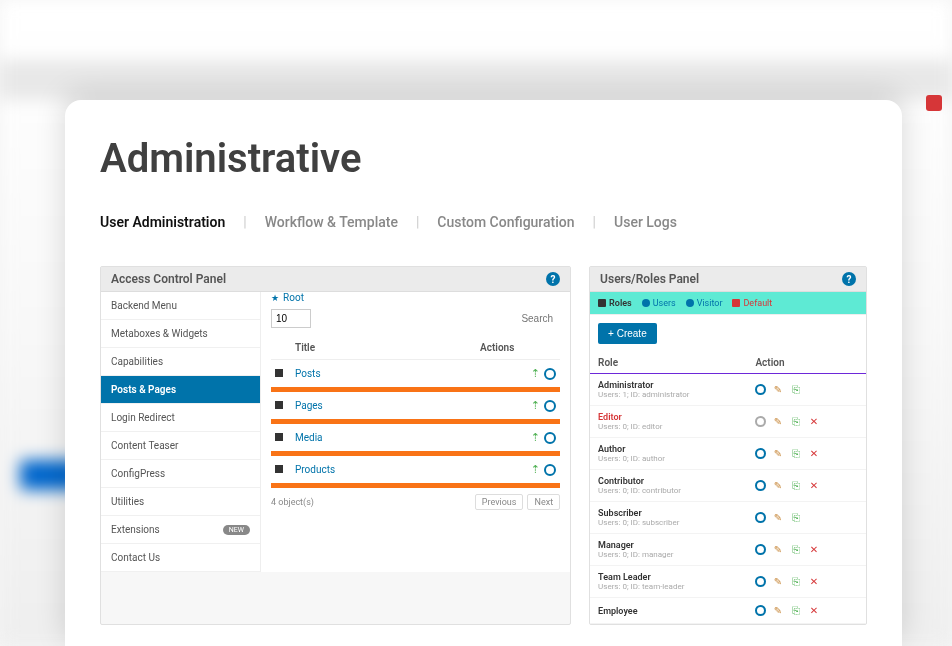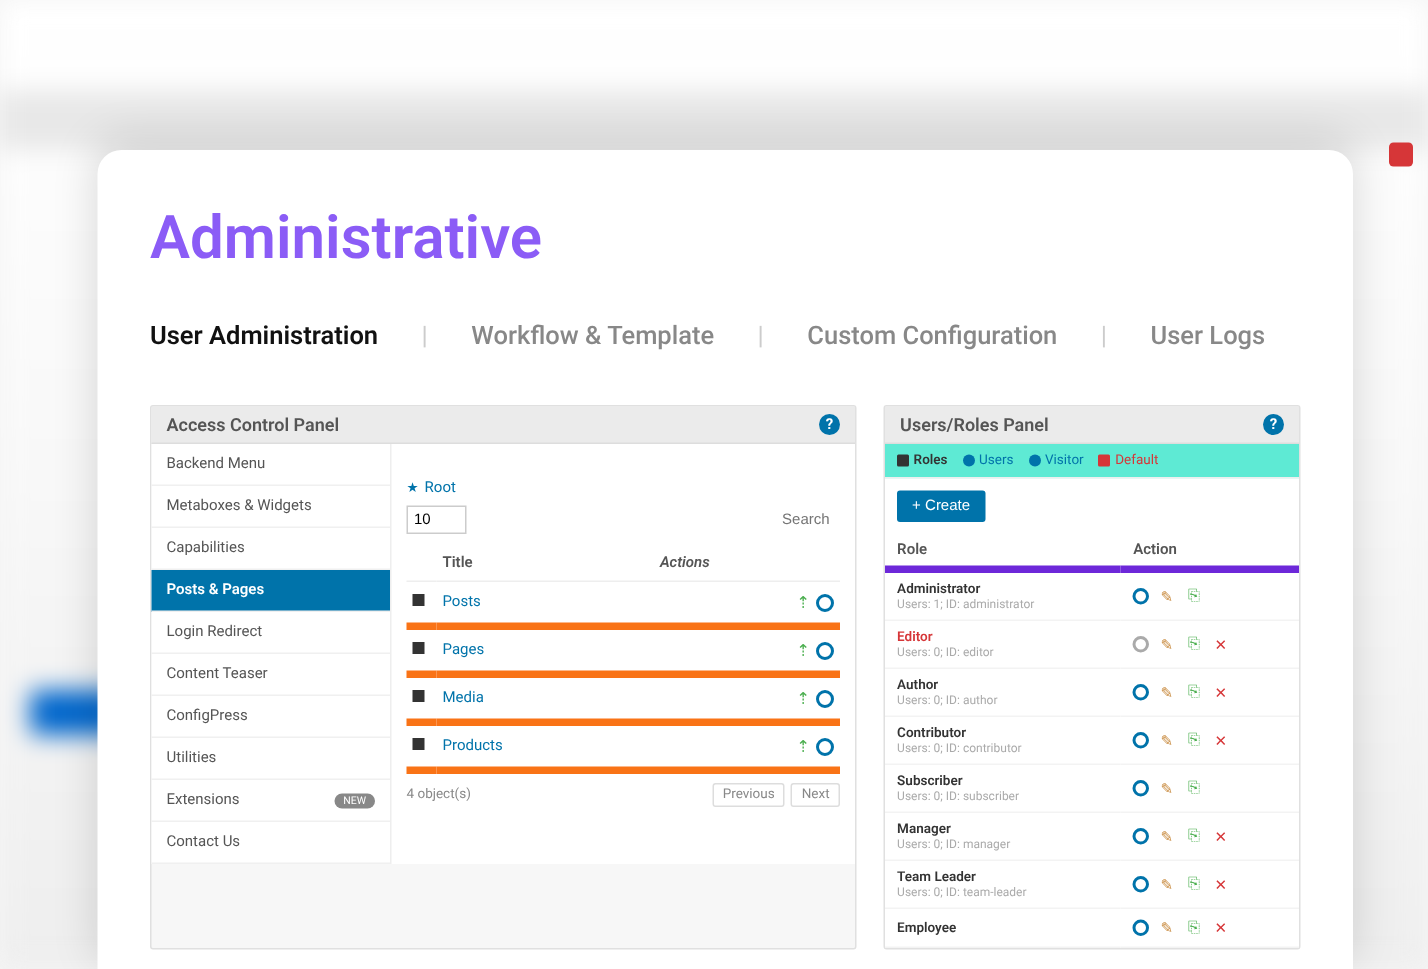--- a/index.html
+++ b/index.html
@@ -44,29 +44,29 @@
   bottom: 0;
   background: #fff;
   border-radius: 16px 16px 0 0;
   box-shadow: 0 -6px 30px rgba(0,0,0,0.15);
   padding: 35px 35px 0 35px;
   filter: none;
 }
 .page-title {
   font-size: 40px;
   font-weight: 600;
-  color: #8b5cf6;
+  color: #404040;
   margin-bottom: 32px;
 }
 .tabs {
   display: flex;
   align-items: center;
-  gap: 15px;
+  gap: 4px;
   margin-bottom: 24px;
-  font-size: 17px;
+  font-size: 14px;
 }
 .tab {
   font-weight: 500;
   color: #888;
   cursor: pointer;
 }
 .tab.active { color: #111; font-weight: 600; }
 .tab-sep { color: #ccc; margin: 0 14px; }
 
 .panels {
@@ -124,21 +124,21 @@
 }
 .sidebar-badge {
   background: #888;
   color: #fff;
   border-radius: 8px;
   font-size: 7px;
   padding: 1px 6px;
 }
 .main {
   flex: 1;
-  padding: 24px 10px;
+  padding: 0 10px;
 }
 .crumb {
   font-size: 10px;
   color: #0073aa;
   margin-bottom: 6px;
 }
 .crumb::before { content: "★"; margin-right: 4px; font-size: 9px; }
 .controls {
   display: flex;
   justify-content: space-between;
@@ -148,21 +148,21 @@
   font-size: 10px; padding: 2px 4px; border: 1px solid #ccc; width: 40px; background: #fff;
 }
 .search {
   font-size: 10px; padding: 3px 6px; border: 1px solid transparent; width: 80px; text-align: right; color: #aaa;
 }
 .table { width: 100%; border-collapse: collapse; }
 .table th {
   text-align: left; font-size: 10px; color: #555; font-weight: 600;
   padding: 6px 4px; border-bottom: 1px solid #eee;
 }
-.table th:last-child { text-align: left; font-style: italic; }
+.table th:last-child { text-align: center; }
 .table td {
   font-size: 10px; padding: 7px 4px; border-bottom: 5px solid #f97316;
 }
 .td-chk { width: 20px; }
 .td-title a { color: #0073aa; text-decoration: none; }
 .td-actions { text-align: right; }
 .act-combine { display: inline-flex; gap: 4px; align-items: center; justify-content: flex-end;}
 .act-pin { color: #4caf50; font-size: 11px;}
 .act-dot {
   display: inline-block; width: 12px; height: 12px; border-radius: 50%;
@@ -197,21 +197,21 @@
 .role-search {
   flex: 1; border: 1px solid #ddd; font-size: 9px; padding: 4px 6px; color: #aaa;
 }
 .create-btn {
   background: #0073aa; color: #fff; font-size: 10px; padding: 5px 10px;
   border: none; border-radius: 2px; cursor: pointer;
 }
 .roles-table { width: 100%; border-collapse: collapse; background: #fff;}
 .roles-table th {
   text-align: left; font-size: 10px; font-weight: 600; color: #555;
-  padding: 5px 8px; border-bottom: 5px solid #6d28d9;
+  padding: 5px 8px; border-bottom: 1px solid #6d28d9;
 }
 .roles-table th:last-child { text-align: left;}
 .roles-table td { font-size: 9px; padding: 6px 8px; border-bottom: 1px solid #f3f3f3;}
 .role-name { font-weight: 600; color: #333;}
 .role-name.editor { color: #d63638;}
 .role-sub { font-size: 8px; color: #aaa;}
 .role-actions { display: flex; gap: 5px; align-items: center; justify-content: flex-start;}
 .ri {
   width: 13px; height: 13px; display: inline-flex; align-items: center; justify-content: center;
   font-size: 10px; cursor: pointer;

